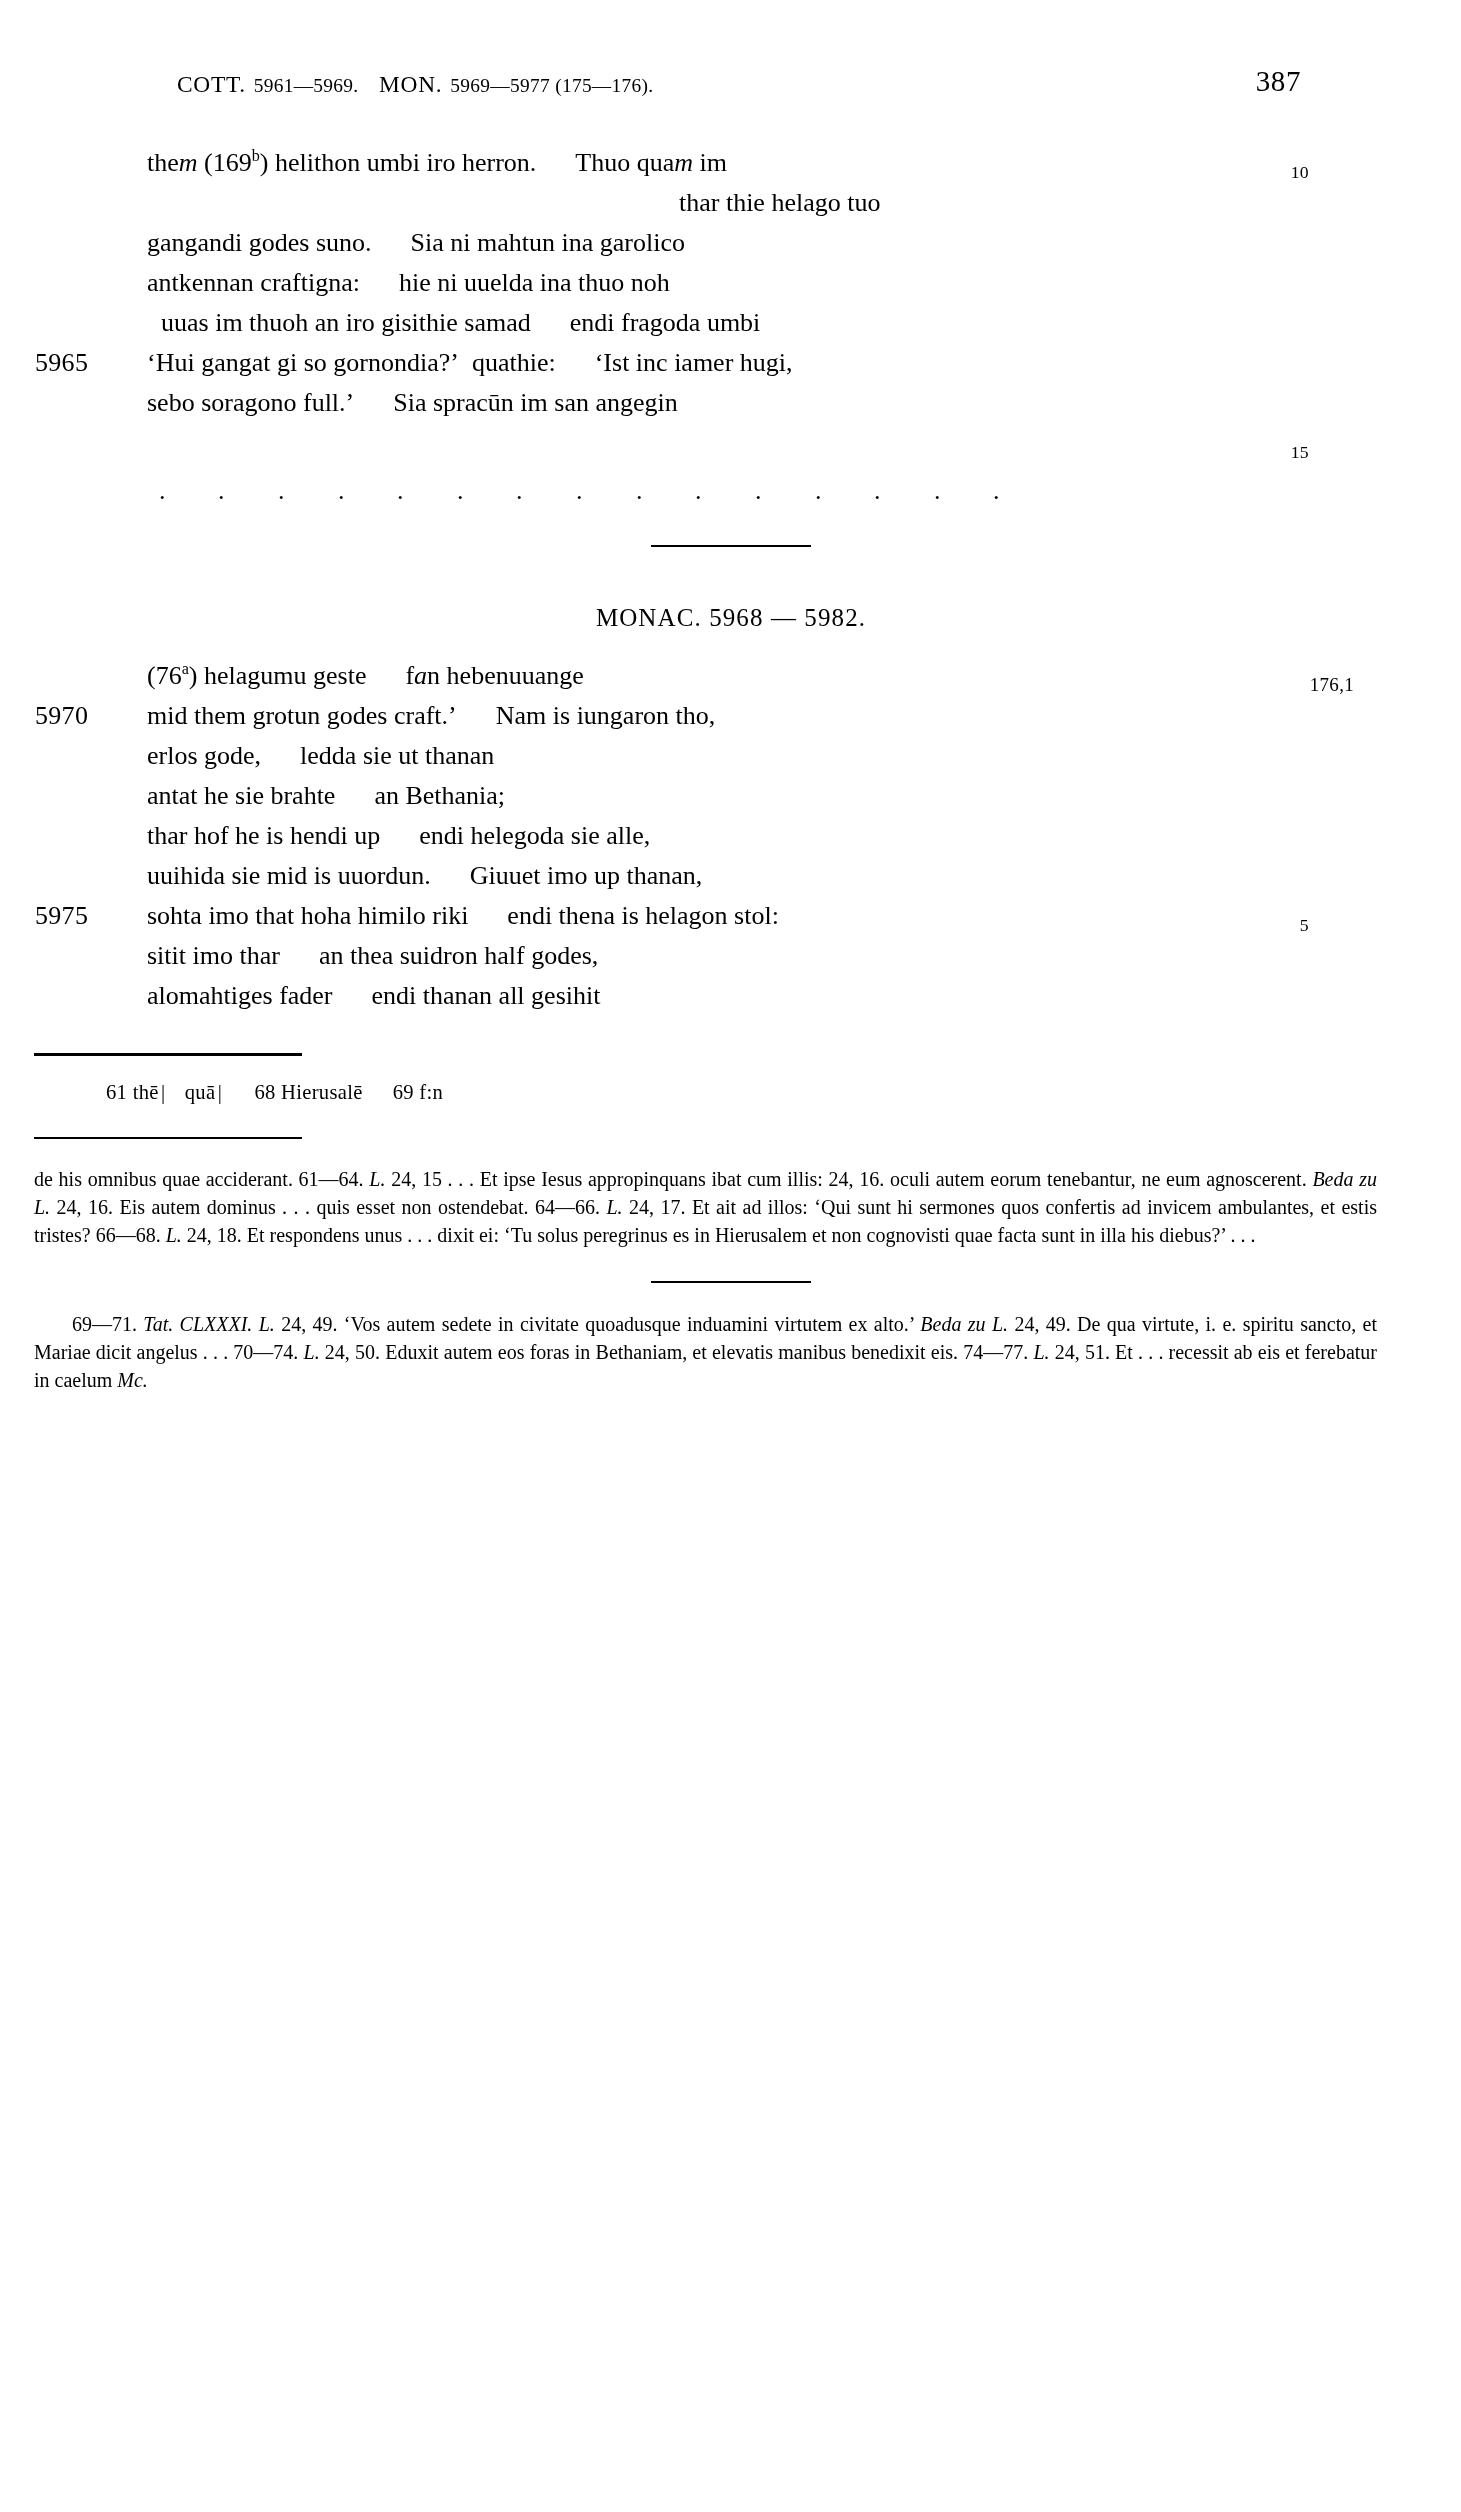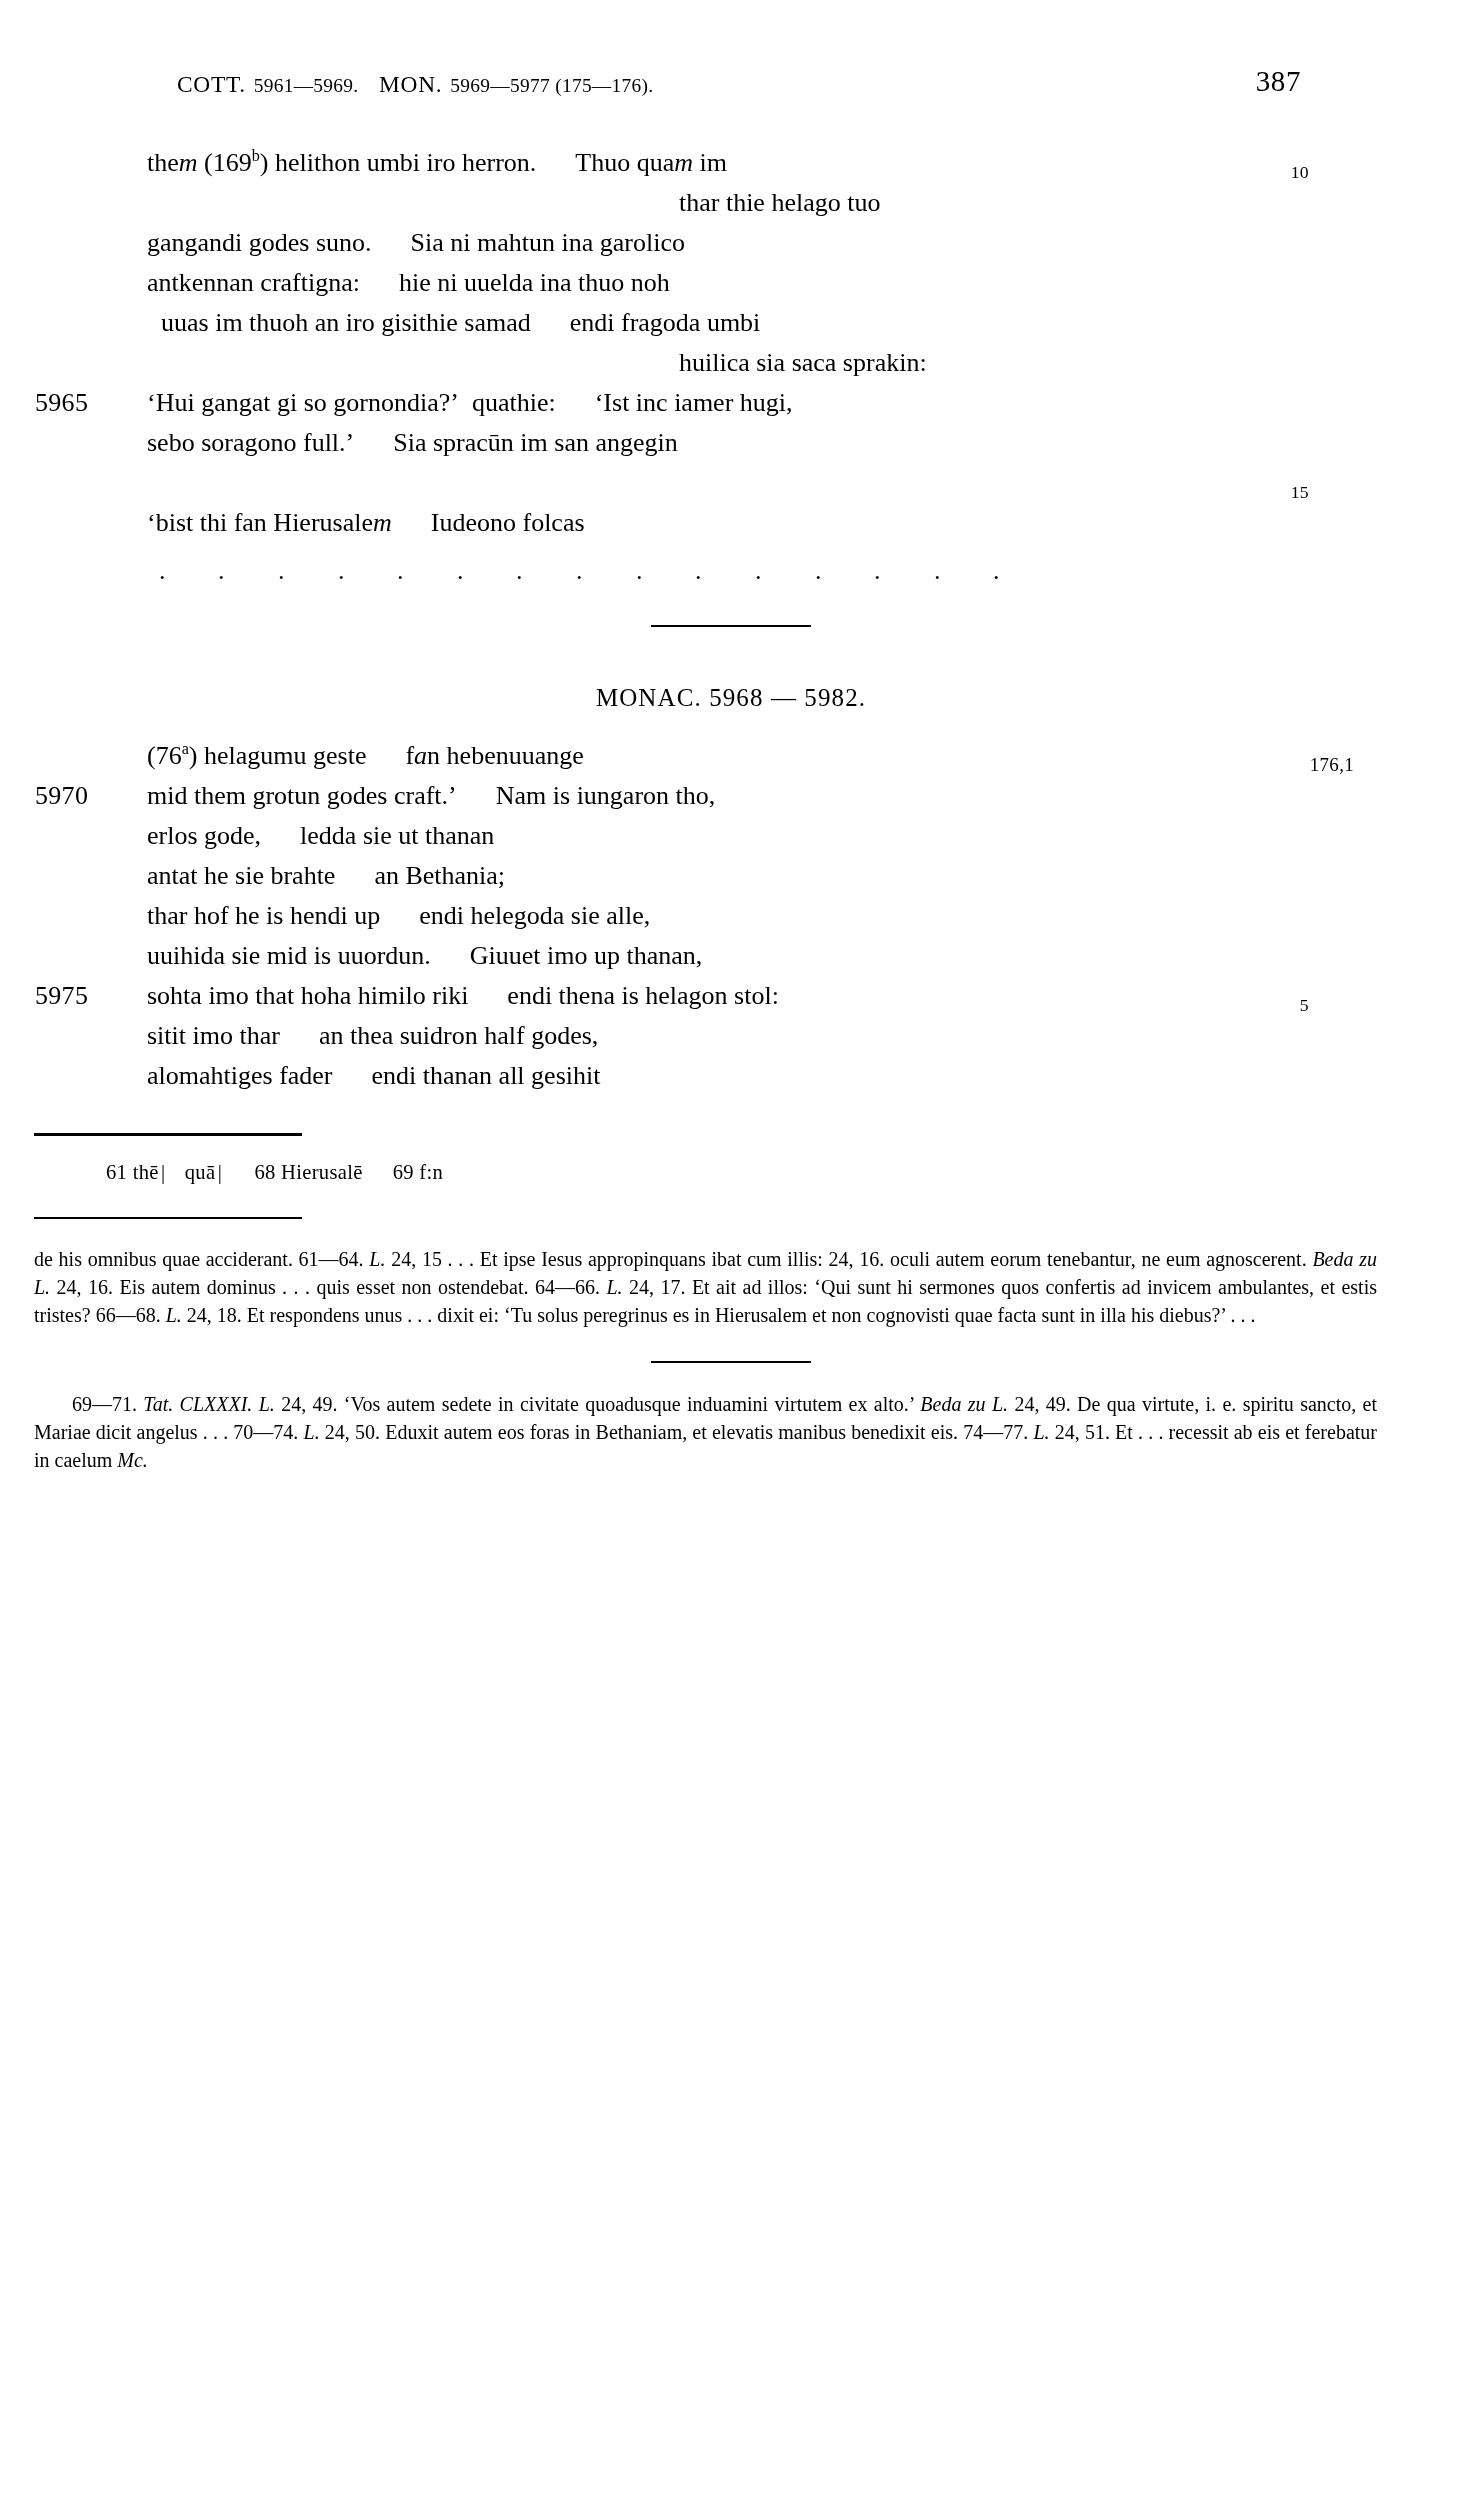--- a/index.html
+++ b/index.html
@@ -170,34 +170,28 @@
       <div class="vline">
         <span class="vtext" style="left: 147px;"><span>gangandi godes suno.</span><span>  </span><span>Sia ni mahtun ina garolico</span></span>
       </div>
       <div class="vline">
         <span class="vtext" style="left: 147px;"><span>antkennan craftigna:</span><span>  </span><span>hie ni uuelda ina thuo noh</span></span>
       </div>
       <div class="vline">
         <span class="vtext" style="left: 161px;"><span>uuas im thuoh an iro gisithie samad</span><span>  </span><span>endi fragoda umbi</span></span>
       </div>
       <div class="vline">
-        <span class="vtext" style="left: 679px;"><span>huilica sia saca sprakin:</span></span>
-      </div>
-      <div class="vline">
         <span class="vnum">5965</span>
         <span class="vtext" style="left: 147px;"><span>‘Hui gangat gi so gornondia?’</span><span> </span><span>quathie:</span><span>  </span><span>‘Ist inc iamer hugi,</span></span>
       </div>
       <div class="vline">
         <span class="vtext" style="left: 147px;"><span>sebo soragono full.’</span><span>  </span><span>Sia spracūn im san angegin</span></span>
       </div>
       <div class="vline">
         <span class="vmargin small" style="right: 153px; top: 9px;">15</span>
-      </div>
-      <div class="vline">
-        <span class="vtext" style="left: 147px;"><span>‘bist thi fan Hierusale</span><i class="it">m</i><span>  </span><span>Iudeono folcas</span></span>
       </div>
     </div>
 
   <div class="dotrow" id="omission-dots">
       <span style="left: 159px;">.</span>
       <span style="left: 218px;">.</span>
       <span style="left: 278px;">.</span>
       <span style="left: 338px;">.</span>
       <span style="left: 397px;">.</span>
       <span style="left: 457px;">.</span>

